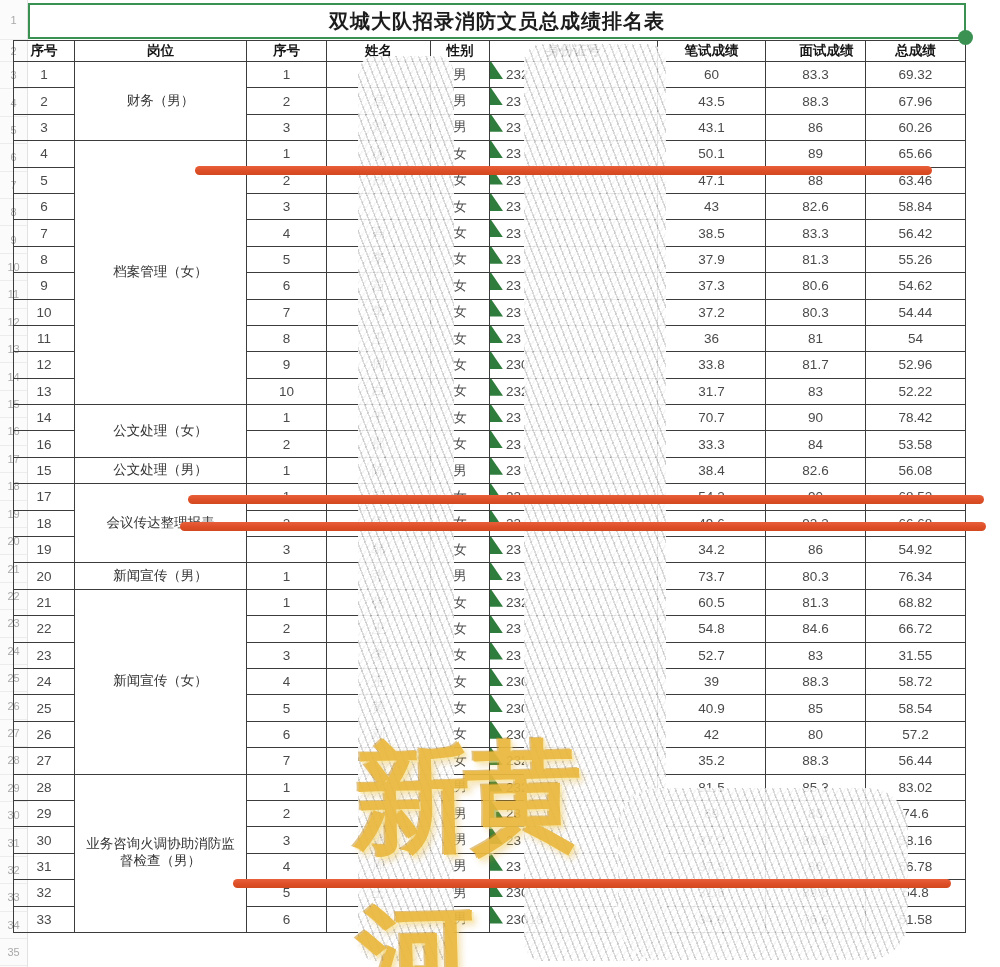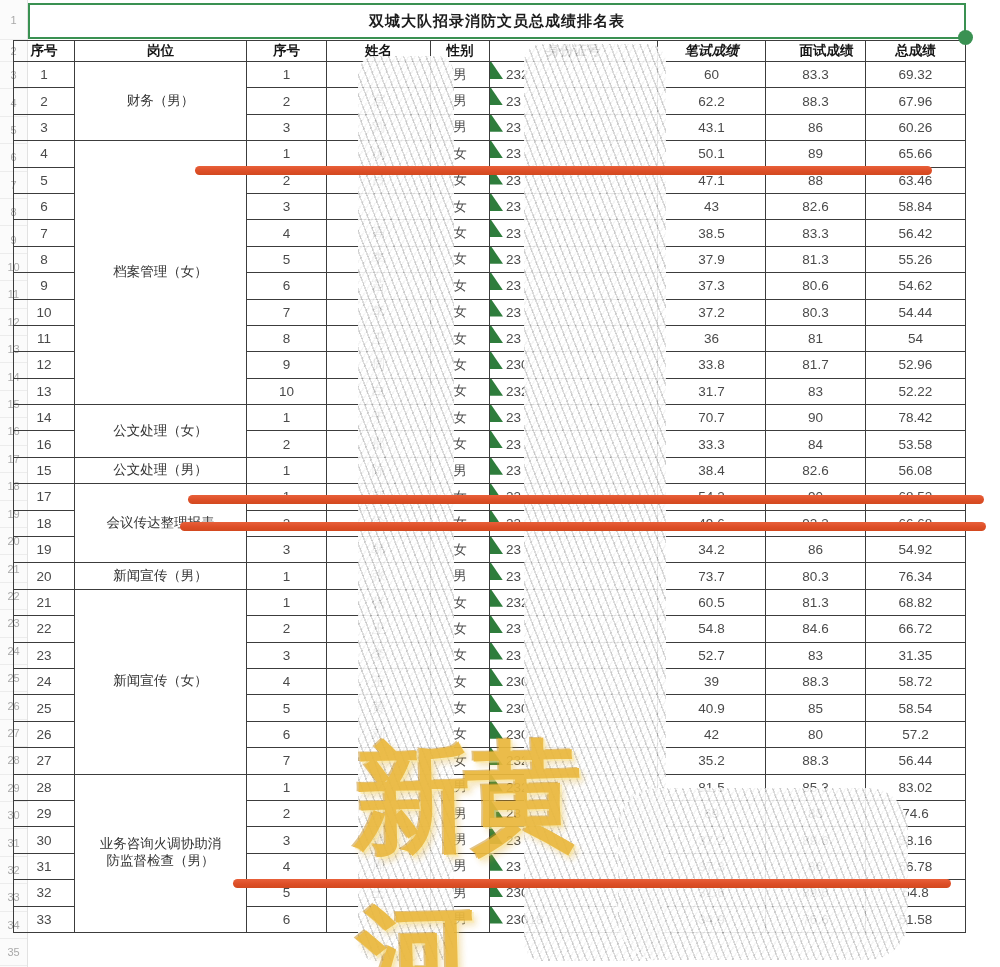--- a/index.html
+++ b/index.html
@@ -5,30 +5,30 @@
   html,body{margin:0;padding:0;background:#f2f2f2;}
   #screen{position:relative;width:1000px;height:967px;background:#ffffff;overflow:hidden;
           font-family:"Liberation Sans",sans-serif;}
   
   #gutter{position:absolute;left:0;top:0;width:27px;height:967px;background:#fbfbfb;border-right:1px solid #e2e2e2;}
   .gut{box-sizing:border-box;width:100%;display:flex;align-items:center;justify-content:center;
        color:#a9a9a9;font-size:11px;border-bottom:1px solid #ececec;}
   
   #title-box{position:absolute;left:28px;top:3px;width:938px;height:36px;box-sizing:border-box;
              border:2.5px solid #3a9152;background:#fff;display:flex;align-items:center;justify-content:center;}
-  #title-box .t{font-size:15px;font-weight:bold;color:#1c1c1c;letter-spacing:1px;}
+  #title-box .t{font-size:20px;font-weight:bold;color:#1c1c1c;letter-spacing:1px;}
   #sel-handle{position:absolute;left:958px;top:30px;width:15px;height:15px;border-radius:50%;
               background:#3a9152;z-index:9;}
   
   #grid{position:absolute;left:13px;top:40px;width:941px;border-collapse:collapse;table-layout:fixed;}
   #grid th,#grid td{box-sizing:border-box;border:1.5px solid #3c3c3c;padding:0;text-align:center;
                     overflow:hidden;white-space:nowrap;}
   #grid th{height:21px;font-size:13.5px;font-weight:bold;color:#161616;}
   #grid td{height:26.4px;font-size:13.5px;color:#4a4a4a;}
-  #grid td.pos{font-size:13.5px;color:#333;white-space:normal;line-height:1.25;padding:0 20px;}
+  #grid td.pos{font-size:13.5px;color:#333;white-space:normal;line-height:1.25;padding:0 6px;}
   #grid td.idc{position:relative;text-align:left;}
   #grid td.idc .pfx{padding-left:16px;color:#4a4a4a;}
   .tri{position:absolute;left:0;top:-2px;width:13px;height:19px;background:#2e7d3c;
        clip-path:polygon(0 0,100% 100%,0 100%);}
   
   .scribble{position:absolute;z-index:3;opacity:.92;border-radius:18px;
     background:
       repeating-linear-gradient(69deg, rgba(255,255,255,.85) 0 2px, rgba(186,186,186,.55) 2px 3.5px, rgba(255,255,255,.75) 3.5px 7px),
       repeating-linear-gradient(-58deg, rgba(178,178,178,.5) 0 1.5px, rgba(255,255,255,.7) 1.5px 5.5px),
       repeating-linear-gradient(12deg, rgba(205,205,205,.4) 0 1px, rgba(255,255,255,.55) 1px 6px);}
@@ -93,21 +93,21 @@
 
   <table id="grid">
     <thead>
         <tr id="head-row">
           <th style="width: 61px;">序号</th>
           <th style="width: 172px;">岗位</th>
           <th style="width: 80px;">序号</th>
           <th style="width: 104px; text-align: center;">姓名</th>
           <th style="width: 59px;">性别</th>
           <th style="width: 168px;">身份证号</th>
-          <th style="width: 108px; font-style: italic;">笔试成绩</th>
+          <th style="width: 108px;">笔试成绩</th>
           <th style="width: 100px; padding-left: 22px;">面试成绩</th>
           <th style="width: 100px; margin-top: 40px;">总成绩</th>
         </tr>
       </thead>
     <tbody id="body-rows">
         <tr>
           <td>1</td>
           <td class="pos" rowspan="3">财务（男）</td>
           <td>1</td>
           <td></td>
@@ -116,21 +116,21 @@
           <td>60</td>
           <td>83.3</td>
           <td>69.32</td>
         </tr>
         <tr>
           <td>2</td>
           <td>2</td>
           <td>宫</td>
           <td>男</td>
           <td class="idc"><span class="tri"></span><span class="pfx">23</span></td>
-          <td>62.2</td>
+          <td>43.5</td>
           <td>88.3</td>
           <td>67.96</td>
         </tr>
         <tr>
           <td>3</td>
           <td>3</td>
           <td>刘</td>
           <td>男</td>
           <td class="idc"><span class="tri"></span><span class="pfx">23</span></td>
           <td>43.1</td>
@@ -334,21 +334,21 @@
           <td>66.72</td>
         </tr>
         <tr>
           <td>23</td>
           <td>3</td>
           <td>李</td>
           <td>女</td>
           <td class="idc"><span class="tri"></span><span class="pfx">23</span></td>
           <td>52.7</td>
           <td>83</td>
-          <td>31.35</td>
+          <td>31.55</td>
         </tr>
         <tr>
           <td>24</td>
           <td>4</td>
           <td>王</td>
           <td>女</td>
           <td class="idc"><span class="tri"></span><span class="pfx">230</span></td>
           <td>39</td>
           <td>88.3</td>
           <td>58.72</td>

